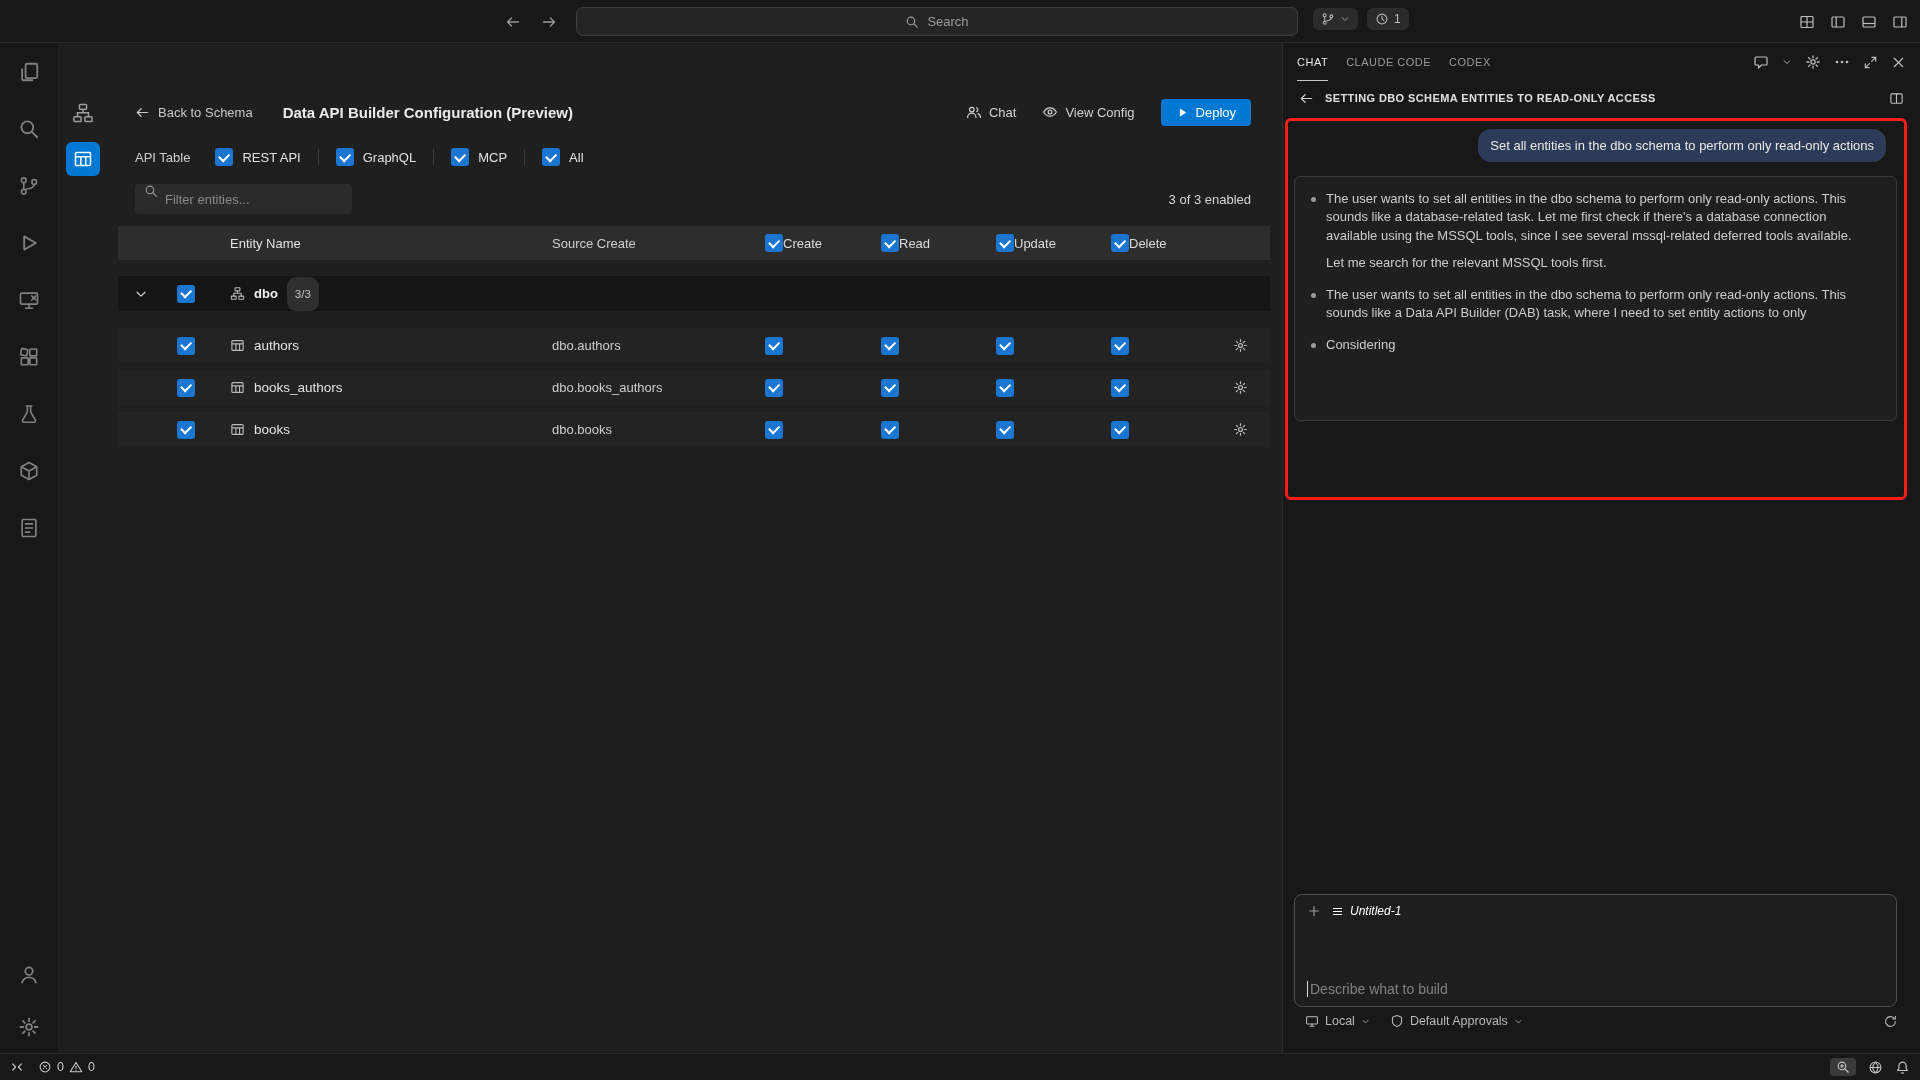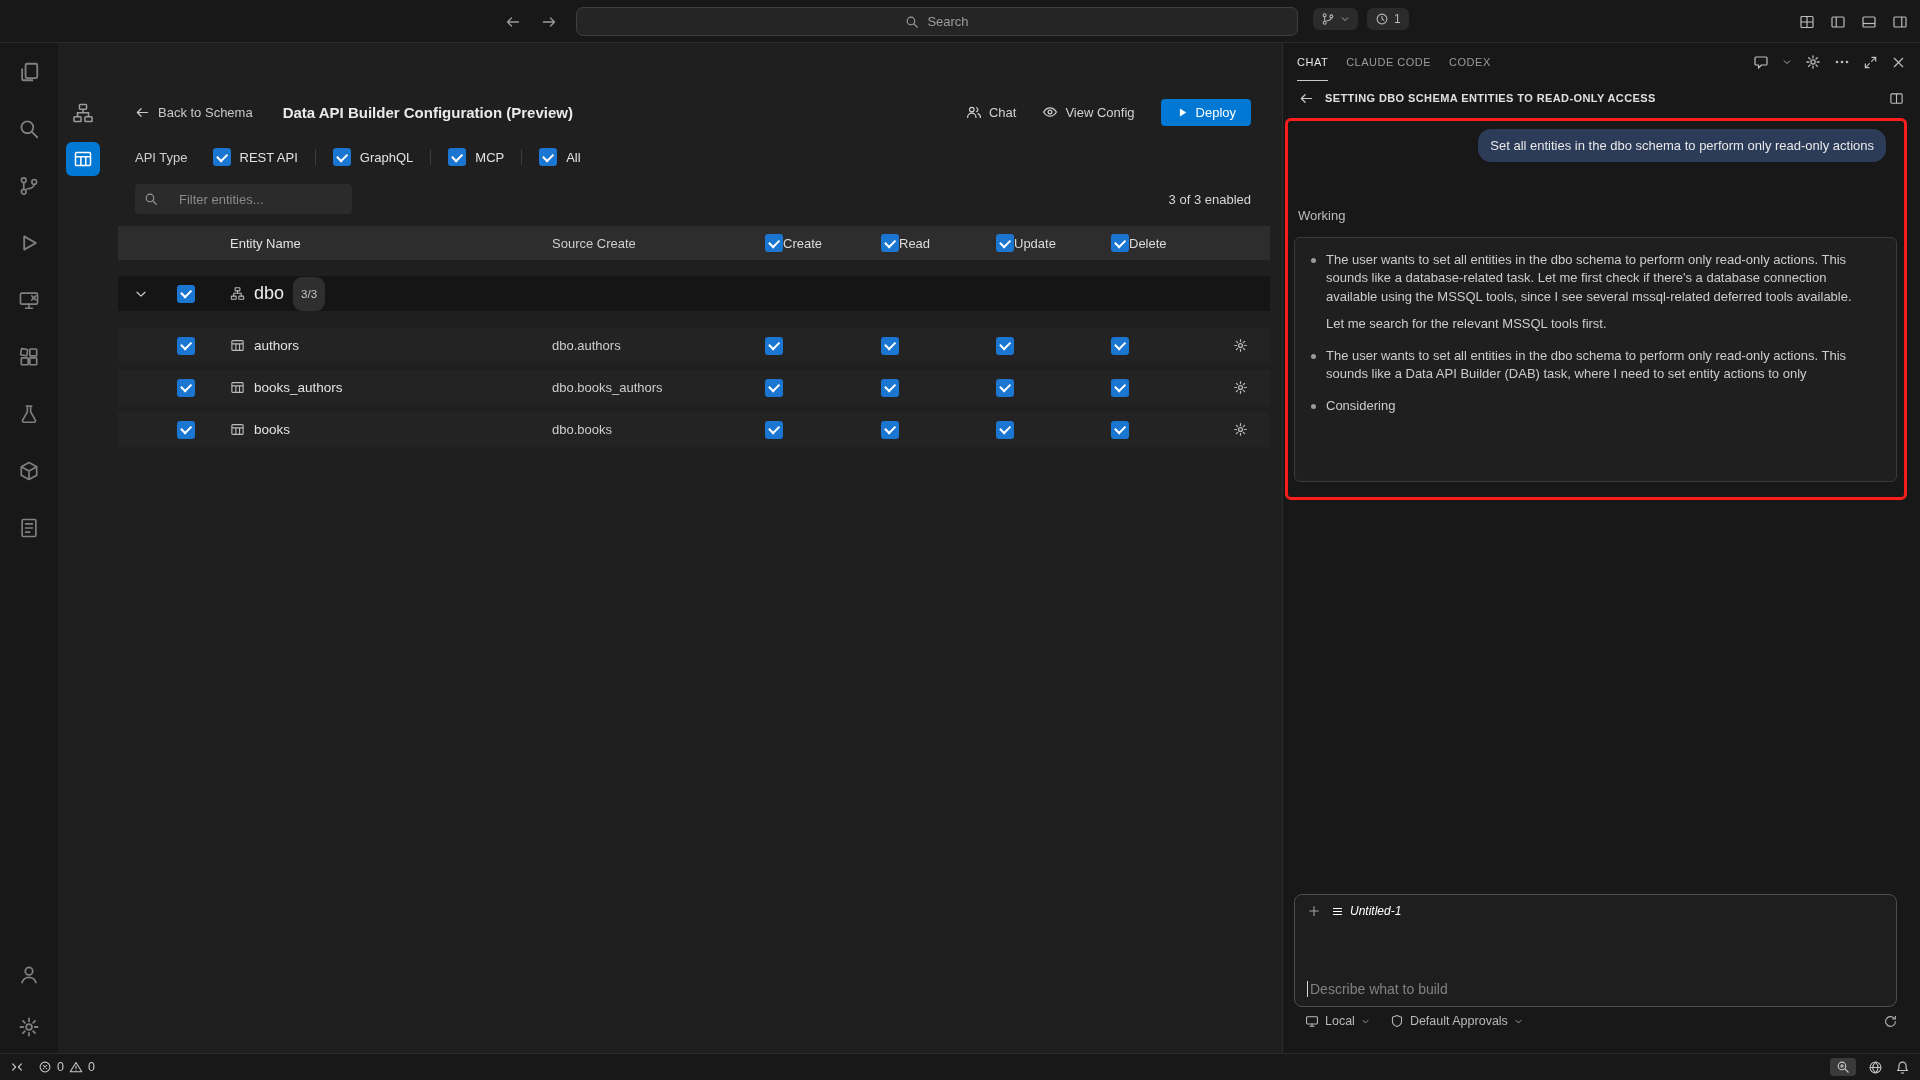--- a/index.html
+++ b/index.html
@@ -39,35 +39,35 @@
   .hdr-actions{margin-left:auto;display:flex;align-items:center;gap:26px}
   .txtbtn{display:flex;gap:7px;align-items:center;color:#d2d2d2;cursor:default}
   .deploy{display:flex;gap:7px;align-items:center;background:#0078d4;color:#fff;padding:6px 15px;border-radius:4px;border:none;font-size:13px;font-family:inherit}
 
   .api-row{display:flex;align-items:center;margin-top:10px;height:30px;gap:13px}
   .api-label{color:#cfcfcf;margin-right:12px}
   .opt{display:flex;gap:9px;align-items:center;color:#e2e2e2}
   .sep{width:1px;height:16px;background:#3c3c3c;margin:0 4px}
 
   .filter-row{display:flex;align-items:center;justify-content:space-between;margin-top:12px;padding-right:19px}
-  .filter{width:217px;height:30px;background:#2b2b2b;border-radius:4px;display:flex;align-items:center;gap:21px;padding:0 9px;color:#9a9a9a}
+  .filter{width:217px;height:30px;background:#2b2b2b;border-radius:4px;display:flex;gap:7px;padding:0 9px;color:#9a9a9a}
   .filter input{background:transparent;border:none;outline:none;color:#ddd;font-size:13px;width:100%;font-family:inherit}
   .filter input::placeholder{color:#8a8a8a}
   .enabled{color:#d6d6d6}
 
   .table{margin-left:-17px;margin-top:12px;width:1152px}
   .trow{display:grid;grid-template-columns:46px 44px 328px 219px 116px 115px 115px 109px 60px;align-items:center;height:35px}
   .trow.head{height:34px;background:#2d2d2d;margin-bottom:16px;color:#dcdcdc}
   .trow.group{background:#151515;margin-bottom:17px}
   .trow.row{background:#232323;margin-bottom:7px}
   .c-chev{display:flex;justify-content:center;color:#cfcfcf}
   .c-cb{display:flex;justify-content:center}
   .c-name{padding-left:22px;display:flex;align-items:center;gap:9px;color:#e3e3e3}
   .c-name.gname{grid-column:3 / -1}
-  .gname b{font-weight:400;color:#efefef;font-size:18px}
+  .gname b{font-weight:700;color:#efefef;font-size:13px}
   .badge{background:#2f2f2f;border-radius:9px;padding:11px 8px;font-size:11.5px;color:#c5c5c5}
   .c-src{padding-left:16px;color:#cdcdcd}
   .c-act{padding-left:10px;display:flex;align-items:center;}
   .c-gear{display:flex;justify-content:center;color:#b9b9b9}
   .tname{font-size:13.5px}
   .ticon{color:#bcbcbc}
 
   .cb{width:18px;height:18px;border-radius:3px;background:#1b76d2;position:relative;display:inline-block;flex:none}
   .cb::after{content:"";position:absolute;left:4px;top:4.5px;width:8px;height:4.5px;border-left:2px solid #fff;border-bottom:2px solid #fff;transform:rotate(-45deg)}
 
@@ -515,21 +515,21 @@
             <button class="deploy">
               <svg class="ic" width="13" height="13">
                   <use href="#s-play"></use>
                 </svg>
               <span>Deploy</span>
             </button>
           </div>
         </div>
 
         <div class="api-row">
-          <span class="api-label">API Type</span>
+          <span class="api-label">API Table</span>
           <div class="opt">
               <span class="cb"></span>
               <span>REST API</span>
             </div>
           <span class="sep"></span>
           <div class="opt">
               <span class="cb"></span>
               <span>GraphQL</span>
             </div>
           <span class="sep"></span>
@@ -727,21 +727,20 @@
         </svg>
       <span class="sess-title">SETTING DBO SCHEMA ENTITIES TO READ-ONLY ACCESS</span>
       <div class="sess-actions"><svg class="ic" width="15" height="15">
             <use href="#s-split"></use>
           </svg></div>
     </div>
 
     <div class="annotation"></div>
 
     <div class="bubble">Set all entities in the dbo schema to perform only read-only actions</div>
-    <div class="working">Working</div>
 
     <div class="think">
       <div class="bullet">
         <span class="dot"></span>
         <div class="btxt">
           <p>The user wants to set all entities in the dbo schema to perform only read-only actions. This sounds like a database-related task. Let me first check if there's a database connection available using the MSSQL tools, since I see several mssql-related deferred tools available.</p>
           <p class="mt">Let me search for the relevant MSSQL tools first.</p>
         </div>
       </div>
       <div class="bullet">

